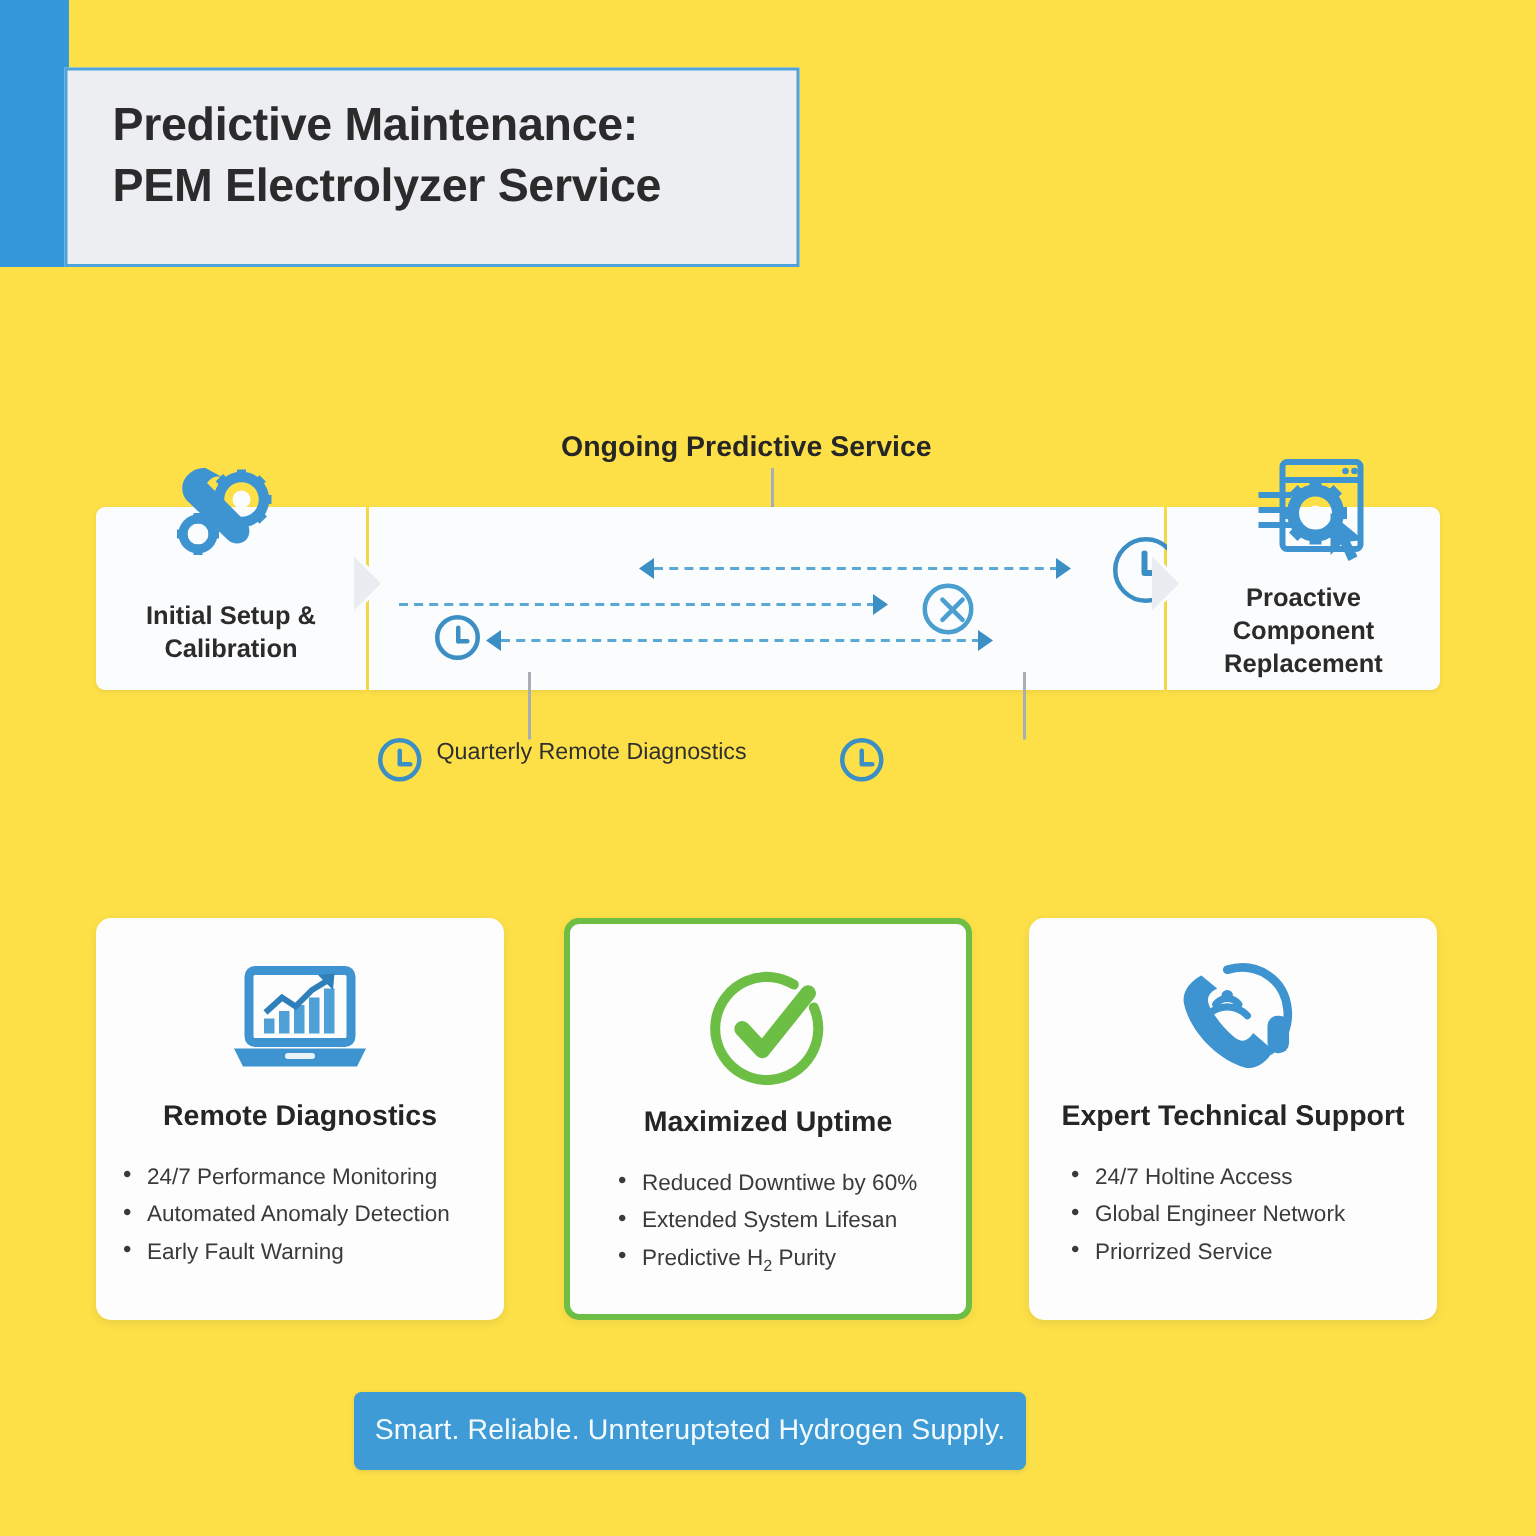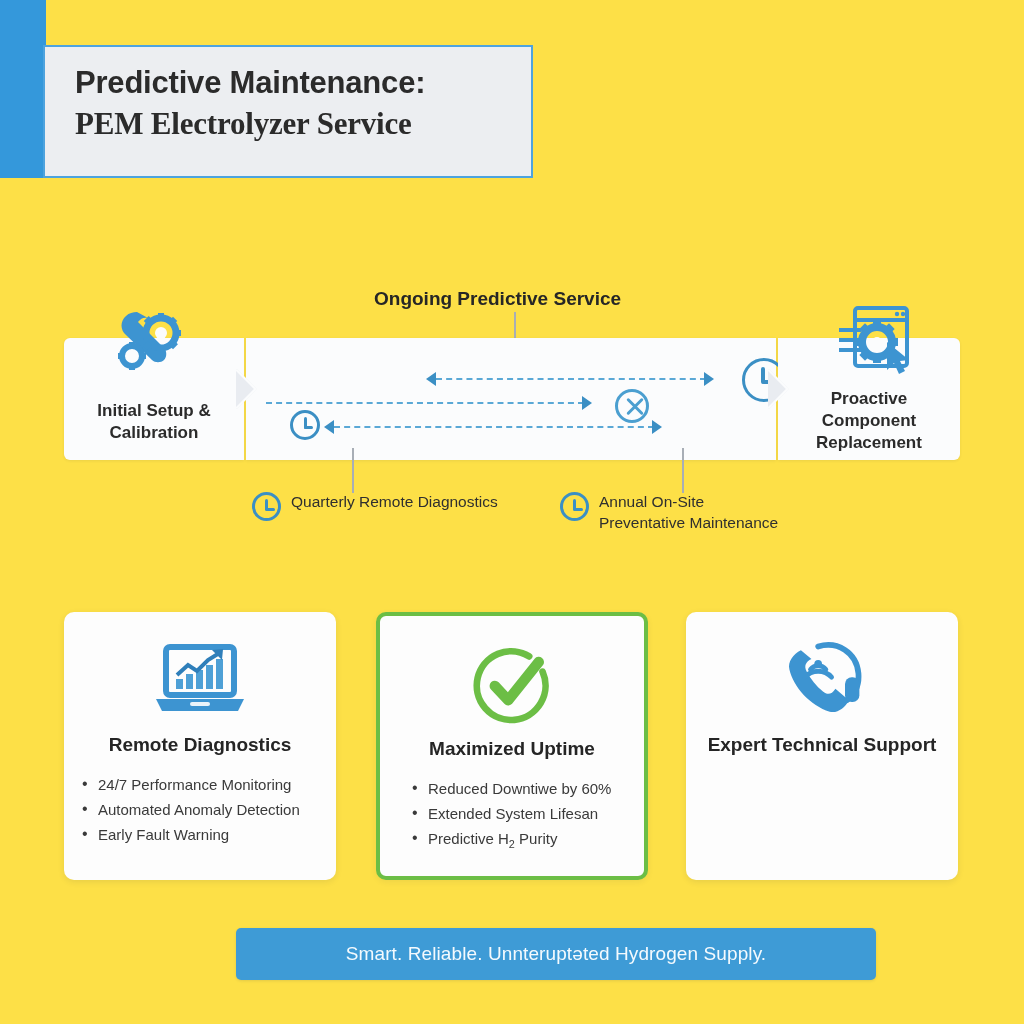--- a/index.html
+++ b/index.html
@@ -18,21 +18,21 @@
   }
   .header-box {
     position: absolute; left: 43px; top: 45px; width: 490px; height: 133px;
     background: #eceef1; border: 2px solid #4da3de;
   }
   .header-title {
     position: absolute; left: 75px; top: 62px; width: 450px;
     font-size: 31px; font-weight: bold; color: #2b2b2b; line-height: 1.33;
     letter-spacing: -0.2px;
   }
-  .header-title .l2 { display:block;font-family:Liberation Serif, serif; }
+  .header-title .l2 { display:block; }
 
   
   .tl-caption {
     position: absolute; left: 374px; top: 288px;
     font-size: 19px; font-weight: bold; color: #262626;
   }
   .tl-caption-stem {
     position: absolute; left: 514px; top: 312px; width: 2px; height: 62px;
     background: #a8aeb6;
   }
@@ -125,21 +125,21 @@
     content: "•"; position: absolute; left: 2px; top: -1px;
     color: #3a3a3a; font-size: 16px;
   }
   .card-1 .card-list { padding-left: 16px; }
   .card-2 .card-list { padding-left: 30px; }
   .card-3 .card-list { padding-left: 26px; }
   sub { font-size: 0.72em; }
 
   
   .banner {
-    position: absolute; left: 236px; top: 928px; width: 640px; height: 52px;
+    position: absolute; left: 236px; top: 928px; width: 448px; height: 52px;
     background: #3e9bd6; border-radius: 5px;
     display: flex; align-items: center; justify-content: center;
     box-shadow: 0 1px 3px rgba(40,50,70,0.12);
   }
   .banner-text { font-size: 19px; color: #f4fafe; letter-spacing: .1px; }
 </style>
 </head>
 <body>
 
 <div class="page">
@@ -276,24 +276,20 @@
     <div class="callout-text">
       <span>Quarterly Remote Diagnostics</span>
     </div>
   </div>
 
   <div class="callout" style="left:560px; top:492px;">
     <div class="clock-ring" style="position:relative; width:29px; height:29px; flex:0 0 29px; top:0;">
       <i style="left:10px; top:4px; width:3px; height:11.5px;"></i>
       <b style="left:10.5px; top:12.5px; width:9px; height:3px;"></b>
     </div>
-    <div class="callout-text">
-      <span>Annual On-Site</span><br>
-      <span>Preventative Maintenance</span>
-    </div>
   </div>
 
   <div class="cards">
 
     <div class="card card-1">
       <div class="card-icon">
         <svg viewBox="0 0 100 76" width="100" height="76">
           <rect x="16" y="4" width="68" height="48" rx="4" fill="none" stroke="#3d94d1" stroke-width="6"></rect>
           <g fill="#4ea0d6">
             <rect x="26" y="36" width="7" height="10"></rect>
@@ -342,20 +338,27 @@
           <path d="M44 6 C64 0 84 12 86 34 C87 46 82 56 74 62" fill="none" stroke="#3d94d1" stroke-width="6" stroke-linecap="round"></path>
           <rect x="72" y="38" width="15" height="26" rx="7" fill="#3d94d1"></rect>
           <g fill="none" stroke="#3d94d1" stroke-width="5" stroke-linecap="round">
             <path d="M36 30 A10 10 0 0 1 52 30"></path>
             <path d="M30 38 A19 19 0 0 1 58 38"></path>
           </g>
           <circle cx="44" cy="24" r="4" fill="#3d94d1"></circle>
         </svg>
       </div>
       <div class="card-title">Expert Technical Support</div>
+      <div class="card-list">
+        <ul>
+          <li>24/7 Holtine Access</li>
+          <li>Global Engineer Network</li>
+          <li>Priorrized Service</li>
+        </ul>
+      </div>
     </div>
   </div>
 
   <div class="banner">
     <span class="banner-text">Smart. Reliable. Unnteruptəted Hydrogen Supply.</span>
   </div>
 
 </div>
 
 </body></html>

